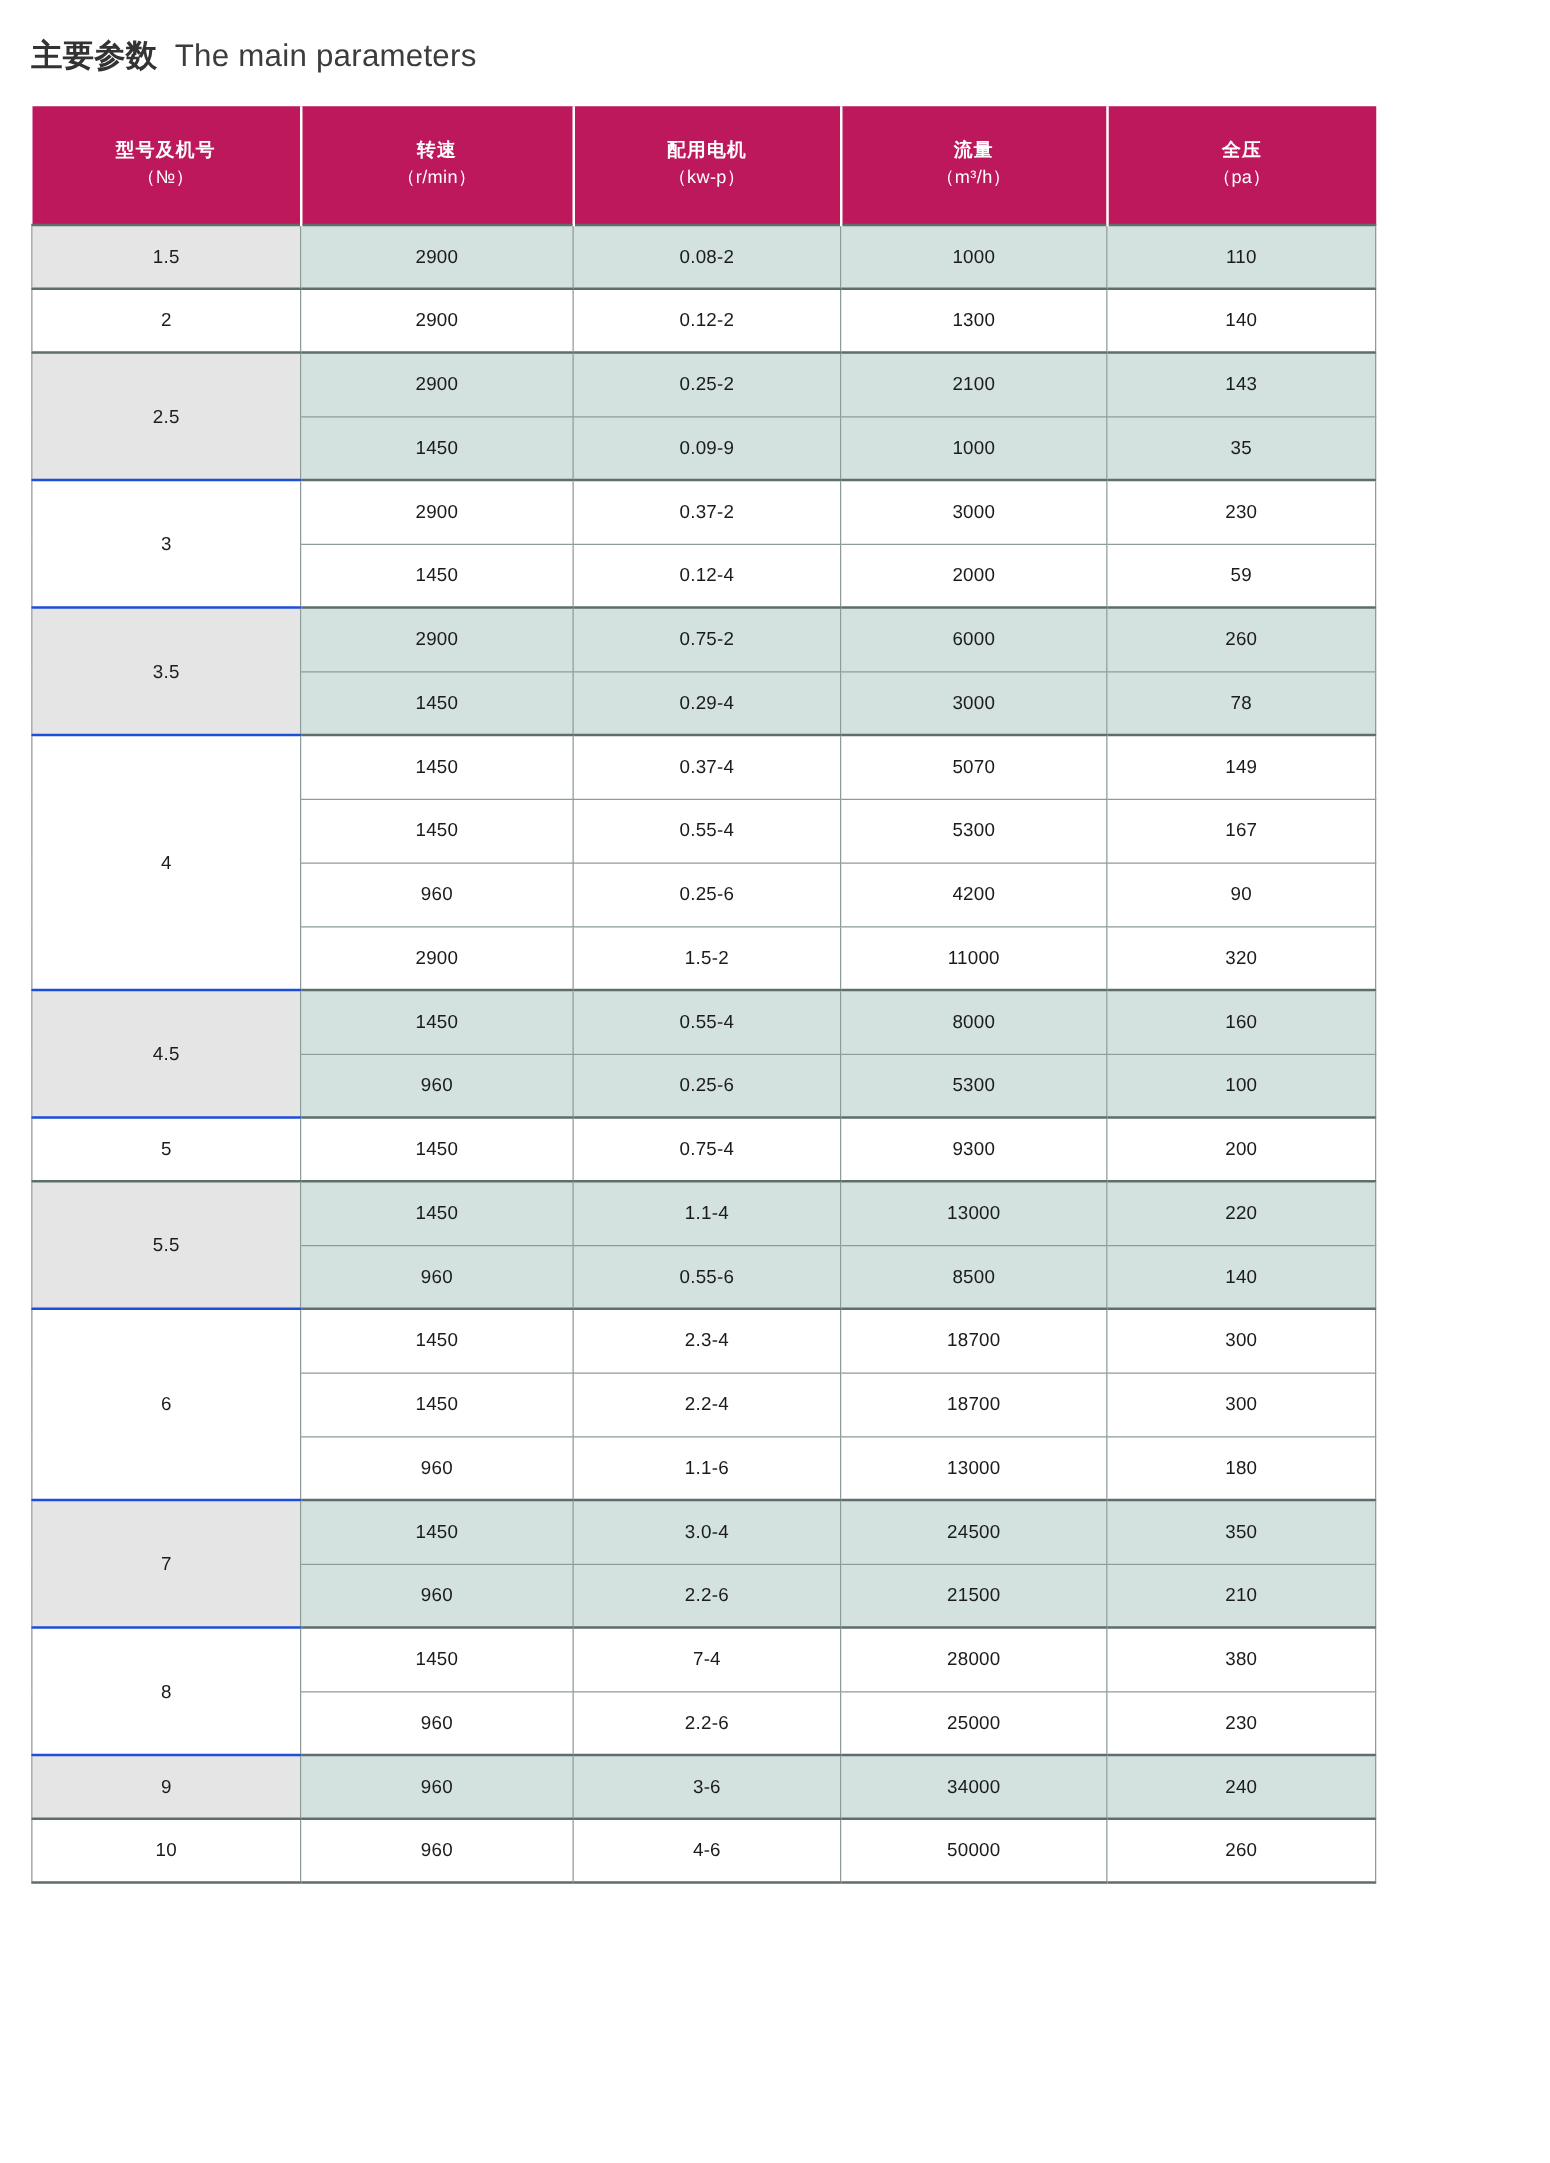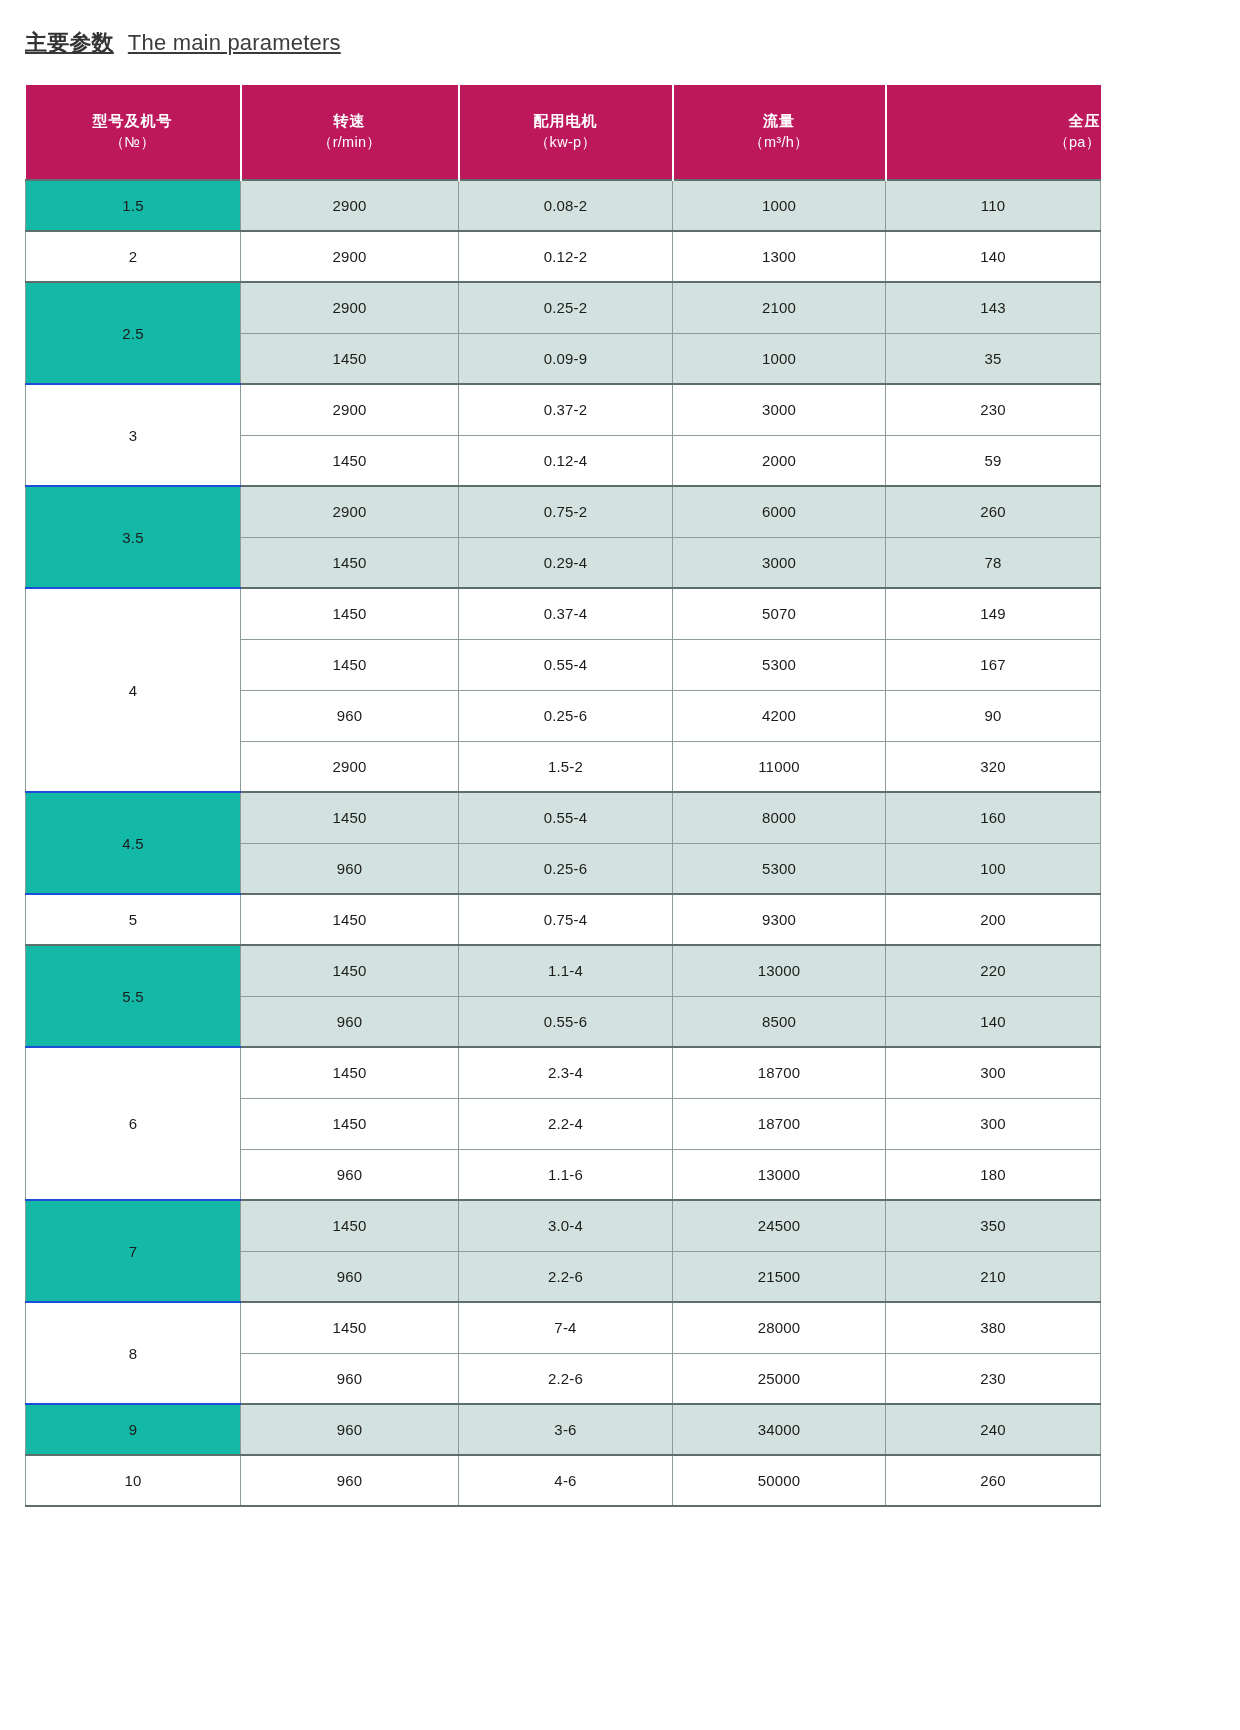--- a/index.html
+++ b/index.html
@@ -13,25 +13,24 @@
     height: 1730px;
     font-family: "Liberation Sans", "DejaVu Sans", sans-serif;
     position: relative;
     overflow: hidden;
   }
 
   .page-title {
     position: absolute;
     left: 25px;
     top: 28px;
-    font-size: 22px;
+    font-size: 25px;
     color: #3a3a3a;
     letter-spacing: 0.2px;
     white-space: nowrap;
-    text-decoration: underline;
   }
   .page-title .cn {
     font-weight: bold;
     color: #333333;
   }
   .page-title .en {
     font-weight: normal;
     color: #3c3c3c;
     margin-left: 14px;
   }
@@ -60,21 +59,21 @@
     color: #ffffff;
     height: 95px;
     padding: 0;
     text-align: center;
     vertical-align: middle;
     border-left: 2px solid #ffffff;
     border-right: 2px solid #ffffff;
     font-weight: normal;
   }
   thead th:first-child { border-left: none; }
-  thead th:last-child { border-right: none; text-align: right; }
+  thead th:last-child { border-right: none; }
 
   .hd-cn {
     display: block;
     font-size: 15px;
     font-weight: bold;
     letter-spacing: 1px;
     line-height: 1.45;
   }
   .hd-unit {
     display: block;
@@ -108,21 +107,21 @@
     border-top: 2px solid #5e6e6c;
     border-bottom: 2px solid #1d4ed8;
   }
   tbody td.sub-div {
     border-top: 1px solid #6c7b79;
   }
 
   tbody tr.band-on td { background: #d3e2df; }
   tbody tr.band-off td { background: #ffffff; }
 
-  td.model-cell.band-on { background: #14b8a6; }
+  td.model-cell.band-on { background: #e5e5e5; }
   td.model-cell.band-off { background: #ffffff; }
 
   .watermark {
     position: absolute;
     right: 28px;
     top: 1756px;
     font-size: 14px;
     color: #6b6b6b;
     font-family: "DejaVu Sans", sans-serif;
     letter-spacing: 0.2px;

